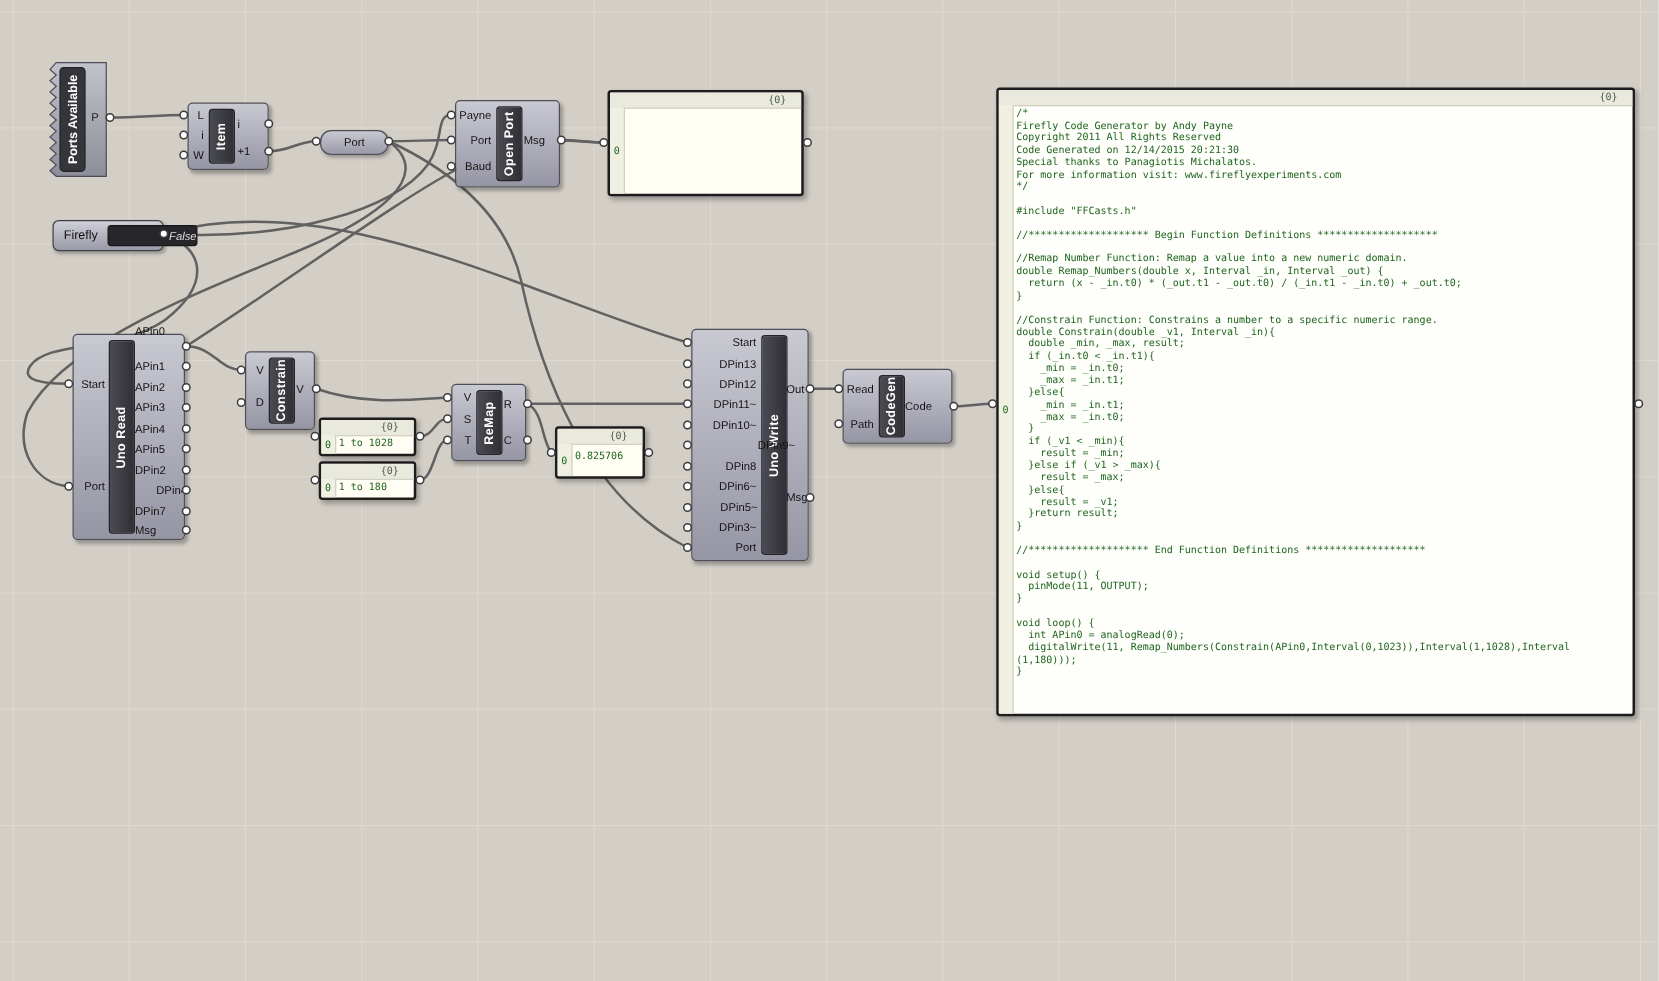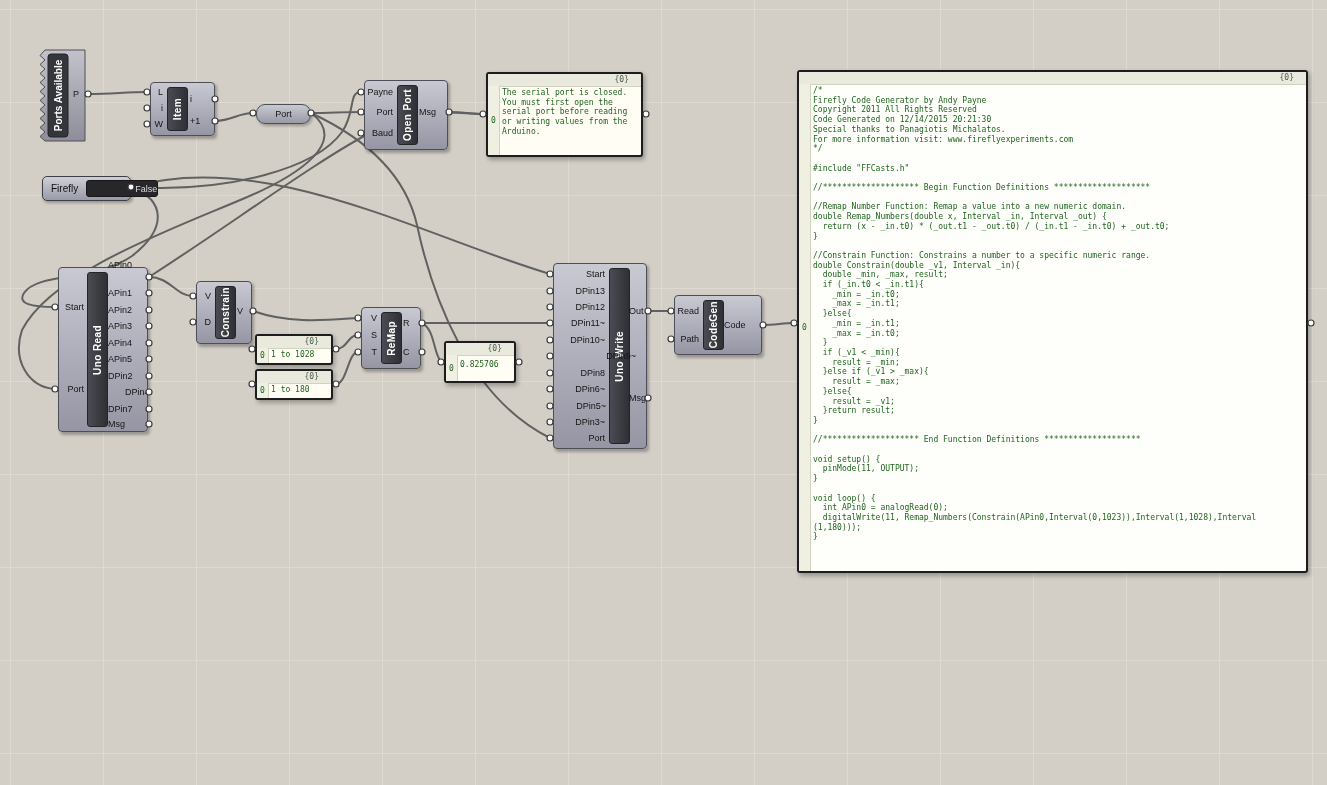--- a/index.html
+++ b/index.html
@@ -45,21 +45,21 @@
   }
   .toggle{
     position:absolute; border:1px solid #3e3e46; border-radius:5px;
     background:linear-gradient(180deg,#cfcfd8,#9a9aa8);
     box-shadow:1.5px 2px 3px rgba(0,0,0,.28);
     display:flex; align-items:center;
   }
   .toggle .tlabel{font-size:10px;color:#101010;padding:0 8px;}
   .toggle .tval{
     background:#26262b; border:1px solid #17171a; border-radius:3px;
-    color:#dcdcdc; font-size:9px; 
+    color:#dcdcdc; font-size:9px; font-style:italic;
     width:34px; height:15px; display:flex; align-items:center; justify-content:center;
     margin-right:4px;
     padding-left:48px;
   }
   .panel{
     position:absolute; background:#fffdf4; border:2px solid #1d1d1d; border-radius:3px;
     box-shadow:2px 2.5px 4px rgba(0,0,0,.28); box-sizing:border-box; overflow:hidden;
   }
   .phead{
     height:12px; background:#e9e9de; border-bottom:1px solid #d2d2c0;
@@ -140,25 +140,20 @@
   <span class="plabel r" style="left:393px;top:92px">Payne</span>
   <span class="plabel r" style="left:393px;top:112px">Port</span>
   <span class="plabel r" style="left:393px;top:133px">Baud</span>
   <span class="plabel" style="left:419px;top:112px">Msg</span>
 
   <div class="panel" style="left:486px;top:72px;width:157px;height:85px">
     <div class="phead">{0}</div>
     <div class="pgut">
         <span>0</span>
       </div>
-    <div class="ptext">The serial port is closed.
-You must first open the
-serial port before reading
-or writing values from the
-Arduino.</div>
   </div>
 
   <div class="toggle" style="left:42px;top:176px;width:87px;height:23px">
     <span class="tlabel">Firefly</span>
     <span class="tval">False</span>
   </div>
 
   <div class="comp" style="left:58px;top:267px;width:88px;height:163px">
     <div class="bar" style="left:28px">
       <span>Uno Read</span>

